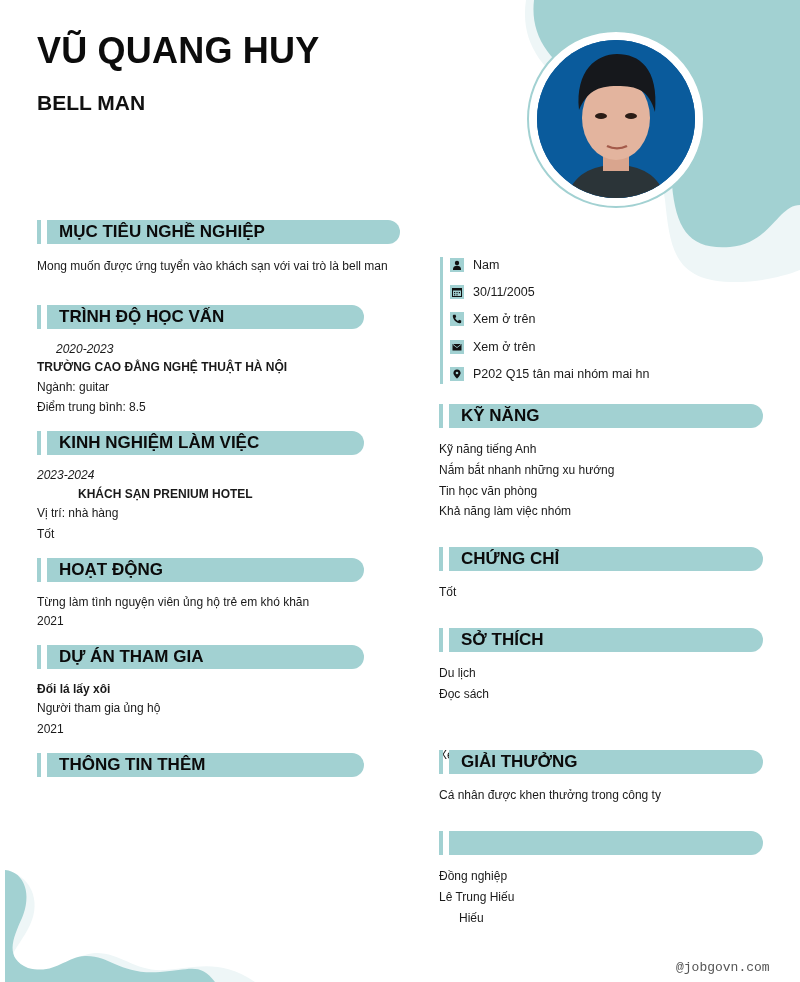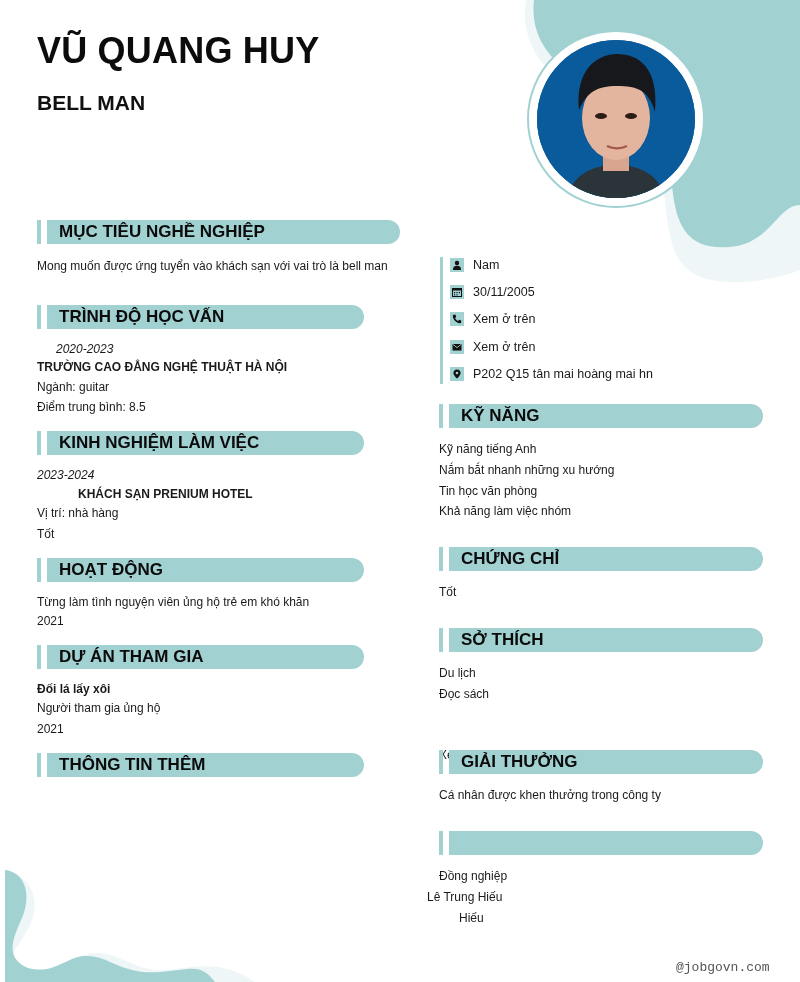--- a/index.html
+++ b/index.html
@@ -156,21 +156,21 @@
   </span>
   <span class="val">Xem ở trên</span>
 </div>
 <div class="contact-row" style="top:367px;">
   <span class="ic">
     <svg viewBox="0 0 10 10">
         <path d="M5,0.5 C7.2,0.5 8.6,2.1 8.6,4 C8.6,6.3 5,9.6 5,9.6 C5,9.6 1.4,6.3 1.4,4 C1.4,2.1 2.8,0.5 5,0.5 Z" fill="#111"></path>
         <circle cx="5" cy="4" r="1.3" fill="#a2d1d2"></circle>
       </svg>
   </span>
-  <span class="val">P202 Q15 tân mai hoàng mai hn</span>
+  <span class="val">P202 Q15 tân mai nhóm mai hn</span>
 </div>
 
 <div class="section-head" style="left:439px; top:404px; width:324px;">
   <div class="accent"></div>
   <div class="bar" style="width:314px;"></div>
   <div class="label">KỸ NĂNG</div>
 </div>
 <div class="txt" style="left:439px; top:442px;">Kỹ năng tiếng Anh</div>
 <div class="txt" style="left:439px; top:463px;">Nắm bắt nhanh những xu hướng</div>
 <div class="txt" style="left:439px; top:484px;">Tin học văn phòng</div>
@@ -197,16 +197,16 @@
   <div class="bar" style="width:314px;"></div>
   <div class="label">GIẢI THƯỞNG</div>
 </div>
 <div class="txt" style="left:439px; top:788px;">Cá nhân được khen thưởng trong công ty</div>
 
 <div class="section-head" style="left:439px; top:831px; width:324px;">
   <div class="accent"></div>
   <div class="bar" style="width:314px;"></div>
 </div>
 <div class="txt" style="left:439px; top:869px;">Đồng nghiệp</div>
-<div class="txt" style="left:427px; top:890px;">Lê Trung Hiếu</div>
+<div class="txt" style="left:439px; top:890px;">Lê Trung Hiếu</div>
 <div class="txt" style="left:459px; top:911px;">Hiếu</div>
 
 <div class="watermark">@jobgovn.com</div>
 
 </body></html>

